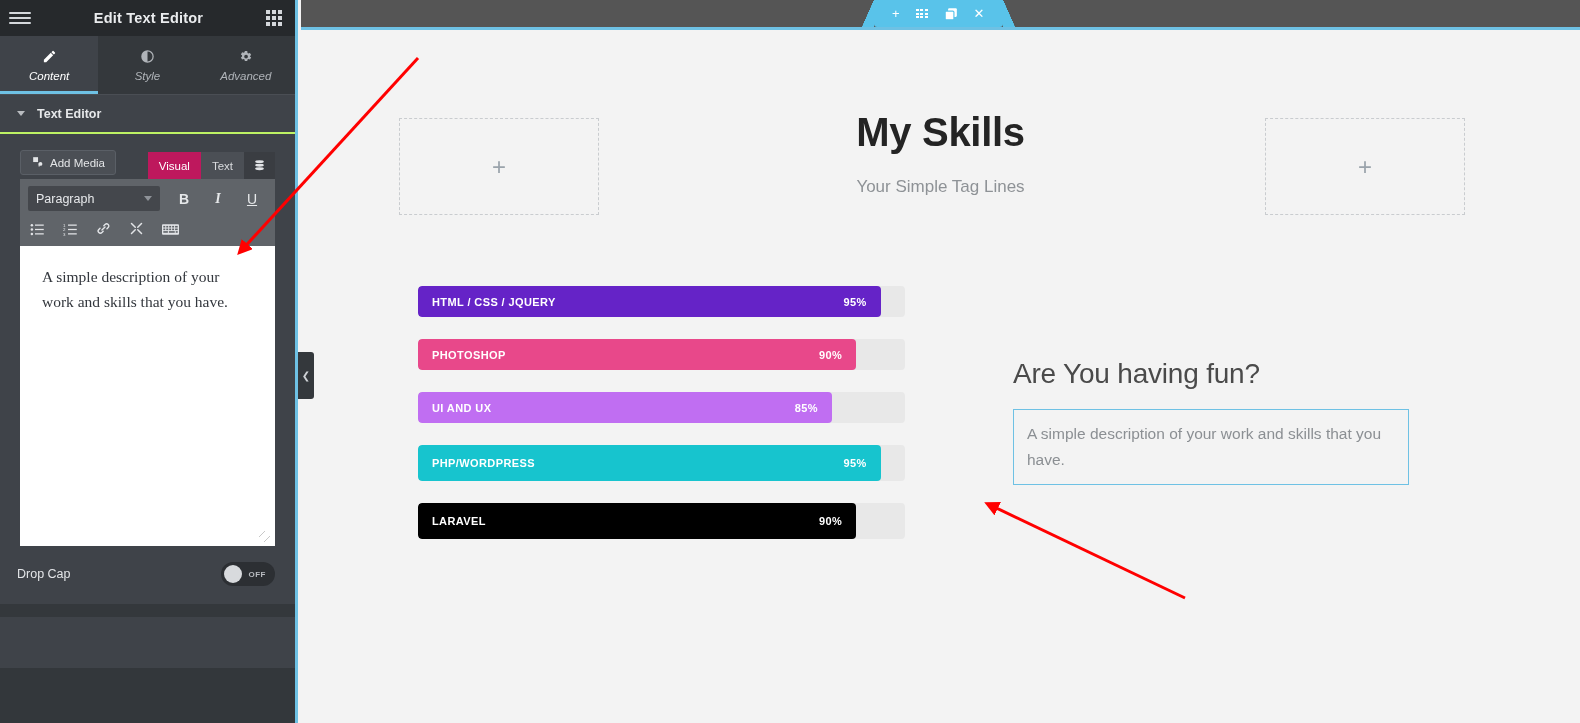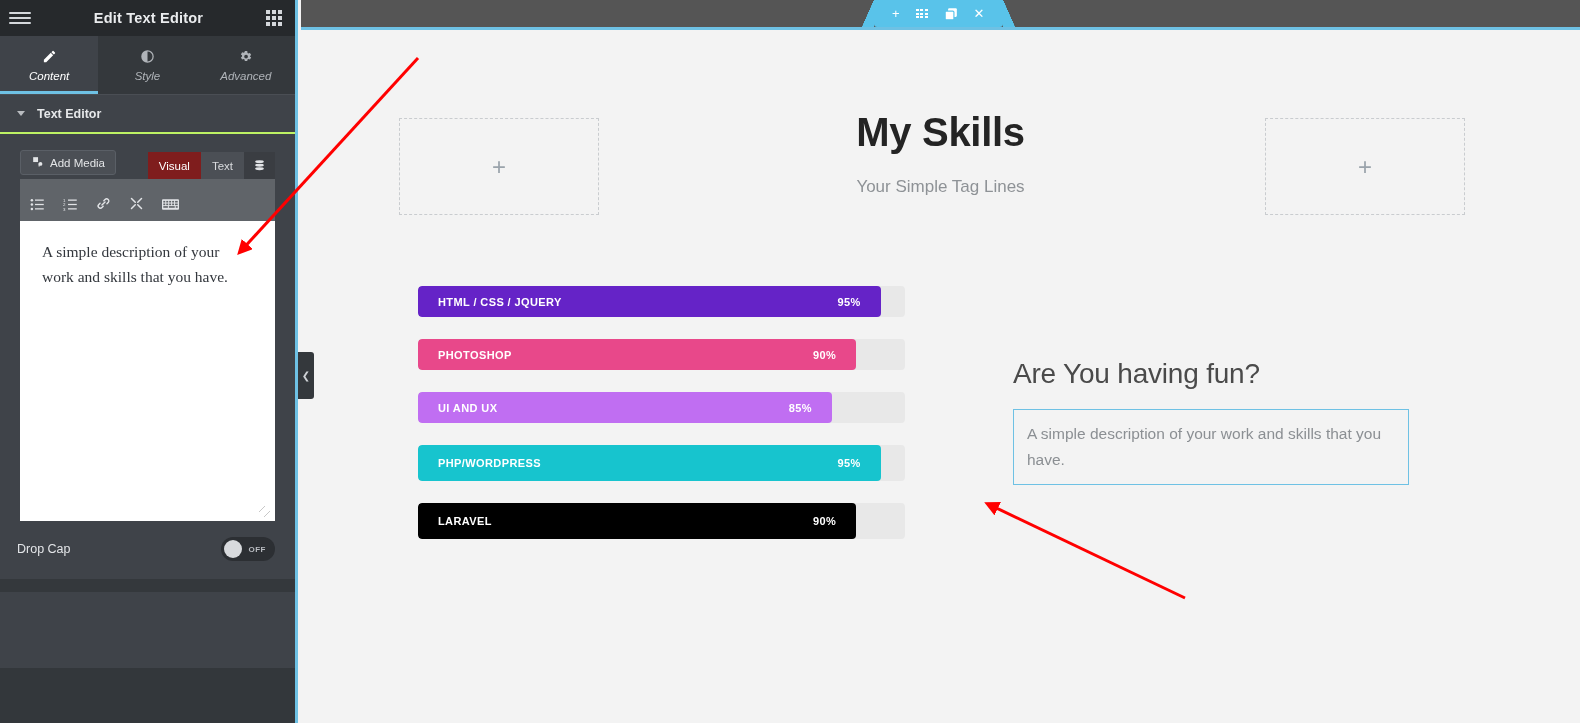--- a/index.html
+++ b/index.html
@@ -63,21 +63,21 @@
   .addmedia {
     background: #4b4f55; border: 1px solid #5a5f66; border-radius: 3px;
     color: #e3e5e7; font-size: 11.5px; height: 25px;
     display: flex; align-items: center; gap: 6px; padding: 0 10px; cursor: pointer;
   }
   .vt-group { display: flex; align-items: stretch; height: 27px; margin-top: 2px; }
   .vt {
     font-size: 11.5px; color: #d9dbde; padding: 0 11px;
     display: flex; align-items: center; cursor: pointer; background: #4b4f55;
   }
-  .vt.active { background: #7f1d1d; color: #ffffff; }
+  .vt.active { background: #be185d; color: #ffffff; }
   .vt.kitchen { background: #3a3d42; padding: 0 9px; }
 
   .ed-toolbar { background: #606469; padding: 7px 8px 6px 8px; }
   .tb-row1 { display: flex; align-items: center; gap: 14px; }
   .fmt-select {
     width: 132px; height: 25px; background: #44474c; border: none; border-radius: 2px;
     color: #e7e9eb; font-size: 12.5px; padding: 0 8px;
     display: flex; align-items: center; justify-content: space-between; cursor: pointer;
   }
   .fmt-select .c { width:0;height:0;border-left:4px solid transparent;border-right:4px solid transparent;border-top:5px solid #8f9399; }
@@ -165,21 +165,21 @@
   }
   #ph-left  { left: 98px;  top: 118px; width: 200px; height: 97px; }
   #ph-right { left: 964px; top: 118px; width: 200px; height: 97px; }
 
   
   .skills { position: absolute; left: 117px; top: 286px; width: 487px; }
   .skill { margin-bottom: 22px; }
   .track { height: 31px; background: #e8e8e8; border-radius: 4px; position: relative; overflow: hidden; }
   .fill {
     height: 100%; border-radius: 4px; display: flex; align-items: center;
-    justify-content: space-between; padding: 0 20px; color: #ffffff;
+    justify-content: space-between; padding: 0 14px; color: #ffffff;
     font-size: 11px; font-weight: 700; letter-spacing: .4px;
   }
   .skill.tall .track { height: 36px; }
 
   
   .right-block { position: absolute; left: 712px; top: 358px; width: 396px; }
   .right-block h2 { font-size: 28px; font-weight: 400; color: #4a4a4a; letter-spacing: -.2px; }
   .sel-box {
     margin-top: 19px; border: 1px solid #6ec1e4; padding: 11px 13px;
     color: #8b8f93; font-size: 15.5px; line-height: 1.68; cursor: text;
@@ -266,20 +266,29 @@
             <svg width="13" height="13" viewBox="0 0 24 24" fill="#e2e4e7">
               <ellipse cx="12" cy="5" rx="8" ry="2.6"></ellipse>
                 <ellipse cx="12" cy="11.5" rx="8" ry="2.6"></ellipse>
                 <ellipse cx="12" cy="18" rx="8" ry="2.6"></ellipse>
             </svg>
           </div>
         </div>
       </div>
 
       <div class="ed-toolbar">
+        <div class="tb-row1">
+          <div class="fmt-select">
+            <span>Paragraph</span>
+            <span class="c"></span>
+          </div>
+          <div class="tb-btn" style="font-weight:700">B</div>
+          <div class="tb-btn" style="font-style:italic;font-family:'Liberation Serif',serif;font-weight:700">I</div>
+          <div class="tb-btn" style="text-decoration:underline">U</div>
+        </div>
         <div class="tb-row2">
           <span class="ic">
             <svg width="15" height="13" viewBox="0 0 24 20" fill="#e2e4e7">
                 <circle cx="3" cy="3" r="2"></circle>
                 <circle cx="3" cy="10" r="2"></circle>
                 <circle cx="3" cy="17" r="2"></circle>
                 <rect x="8" y="2" width="14" height="2"></rect>
                 <rect x="8" y="9" width="14" height="2"></rect>
                 <rect x="8" y="16" width="14" height="2"></rect>
               </svg>

